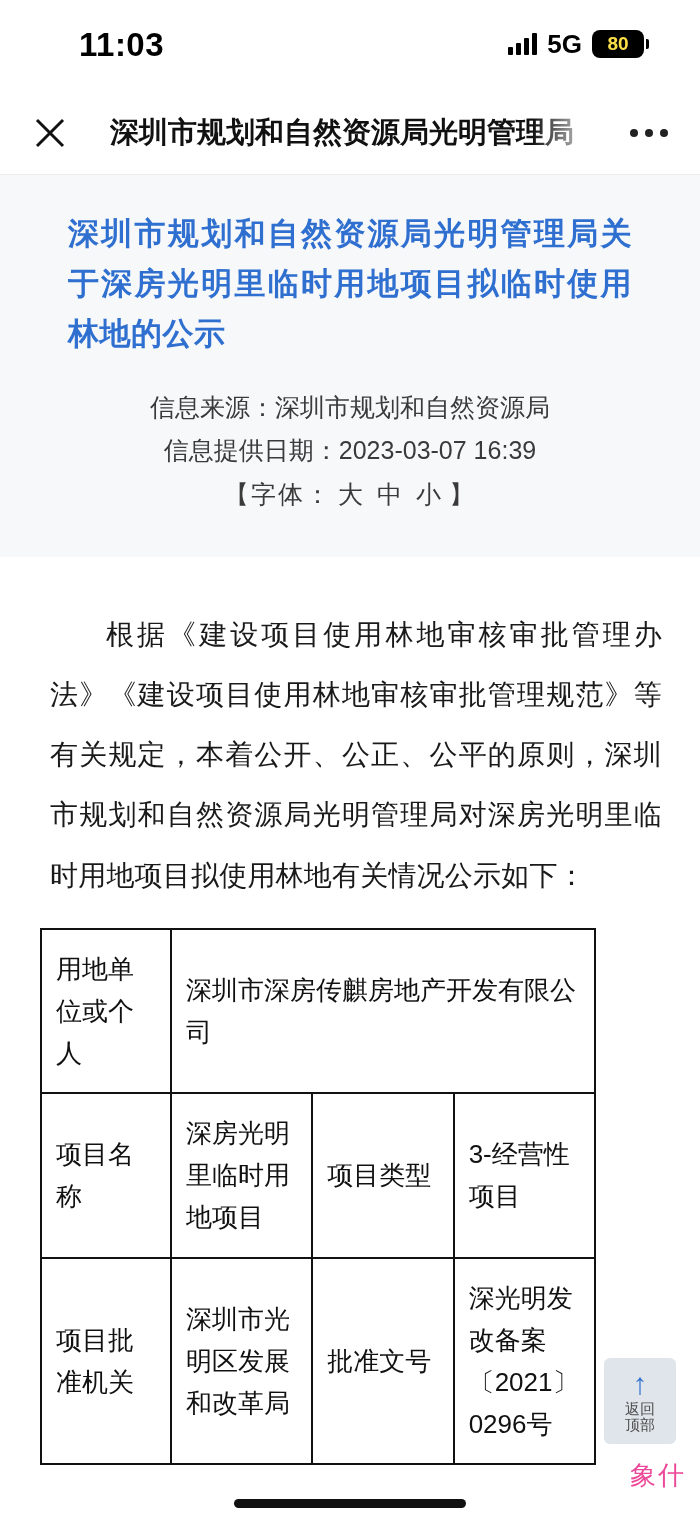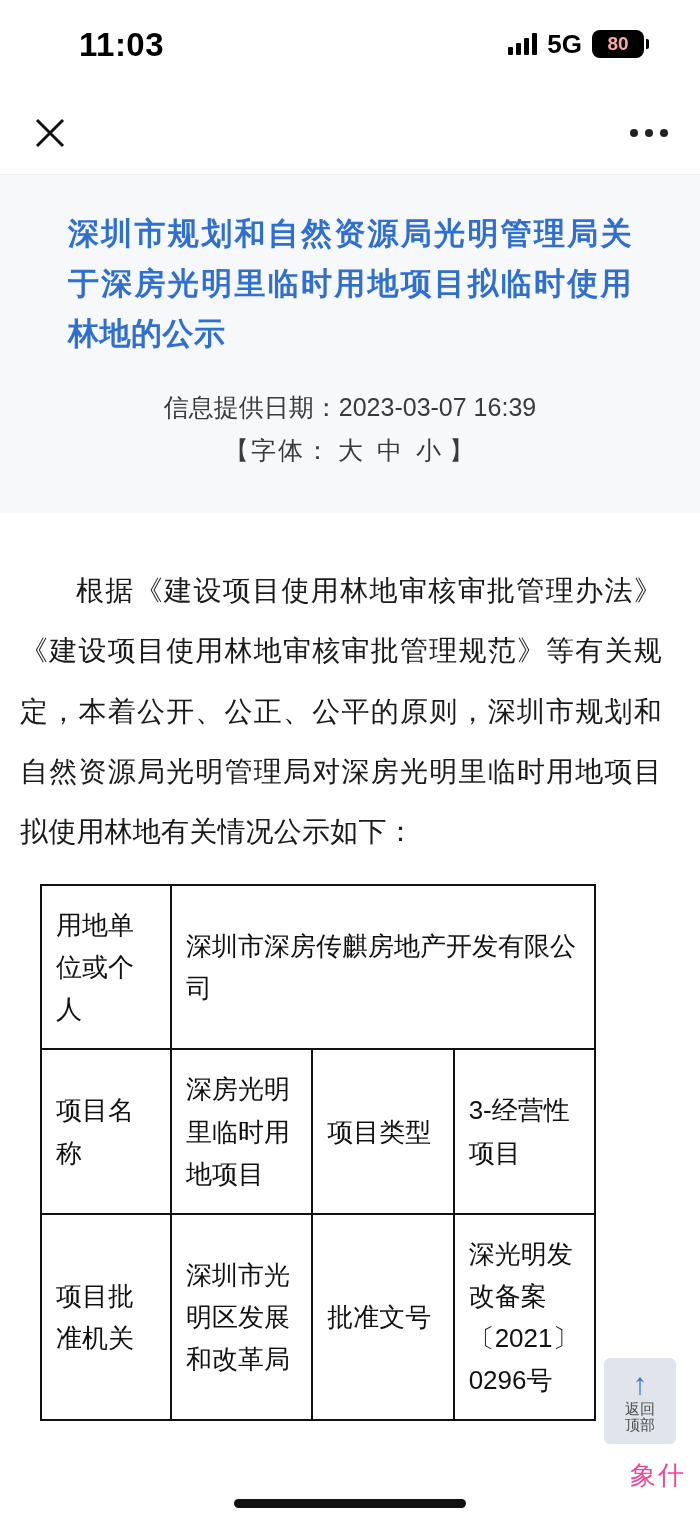--- a/index.html
+++ b/index.html
@@ -58,21 +58,21 @@
     font-size: 26px;
     font-weight: 600;
     color: #000;
     line-height: 1;
   }
   .battery {
     width: 52px;
     height: 28px;
     border-radius: 8px;
     background: #000;
-    color: #fca5a5;
+    color: #fde047;
     font-size: 19px;
     font-weight: bold;
     display: flex;
     align-items: center;
     justify-content: center;
     position: relative;
   }
   .battery::after {
     content: "";
     position: absolute;
@@ -162,21 +162,21 @@
     letter-spacing: 2px;
   }
   .font-size-line b {
     font-weight: normal;
     padding: 0 6px;
     cursor: pointer;
   }
 
   
   .content {
-    padding: 48px 38px 0 20px;
+    padding: 48px 38px 0 50px;
   }
   .para {
     font-size: 28px;
     line-height: 2.15;
     color: #1a1a1a;
     text-indent: 2em;
     text-align: justify;
     margin: 0 0 22px 0;
     letter-spacing: 0.2px;
   }
@@ -281,29 +281,33 @@
   </div>
 </div>
 
 <div class="nav-bar">
   <div class="nav-close">
     <svg width="40" height="40" viewBox="0 0 40 40" aria-hidden="true">
       <line x1="7" y1="7" x2="33" y2="33" stroke="#111" stroke-width="3"></line>
       <line x1="33" y1="7" x2="7" y2="33" stroke="#111" stroke-width="3"></line>
     </svg>
   </div>
+  <div class="nav-title">深圳市规划和自然资源局光明管理局</div>
   <div class="nav-more">
     <span></span>
       <span></span>
       <span></span>
   </div>
 </div>
 
 <div class="header-block">
   <h1 class="article-title">深圳市规划和自然资源局光明管理局关于深房光明里临时用地项目拟临时使用林地的公示</h1>
+  <div class="meta-line">
+    <span>信息来源：</span><span>深圳市规划和自然资源局</span>
+  </div>
   <div class="meta-line">
     <span>信息提供日期：</span><span>2023-03-07 16:39</span>
   </div>
   <div class="font-size-line">
     <span>【字体：</span><b>大</b><b>中</b><b>小</b><span>】</span>
   </div>
 </div>
 
 <div class="content">
   <p class="para">根据《建设项目使用林地审核审批管理办法》《建设项目使用林地审核审批管理规范》等有关规定，本着公开、公正、公平的原则，深圳市规划和自然资源局光明管理局对深房光明里临时用地项目拟使用林地有关情况公示如下：</p>

